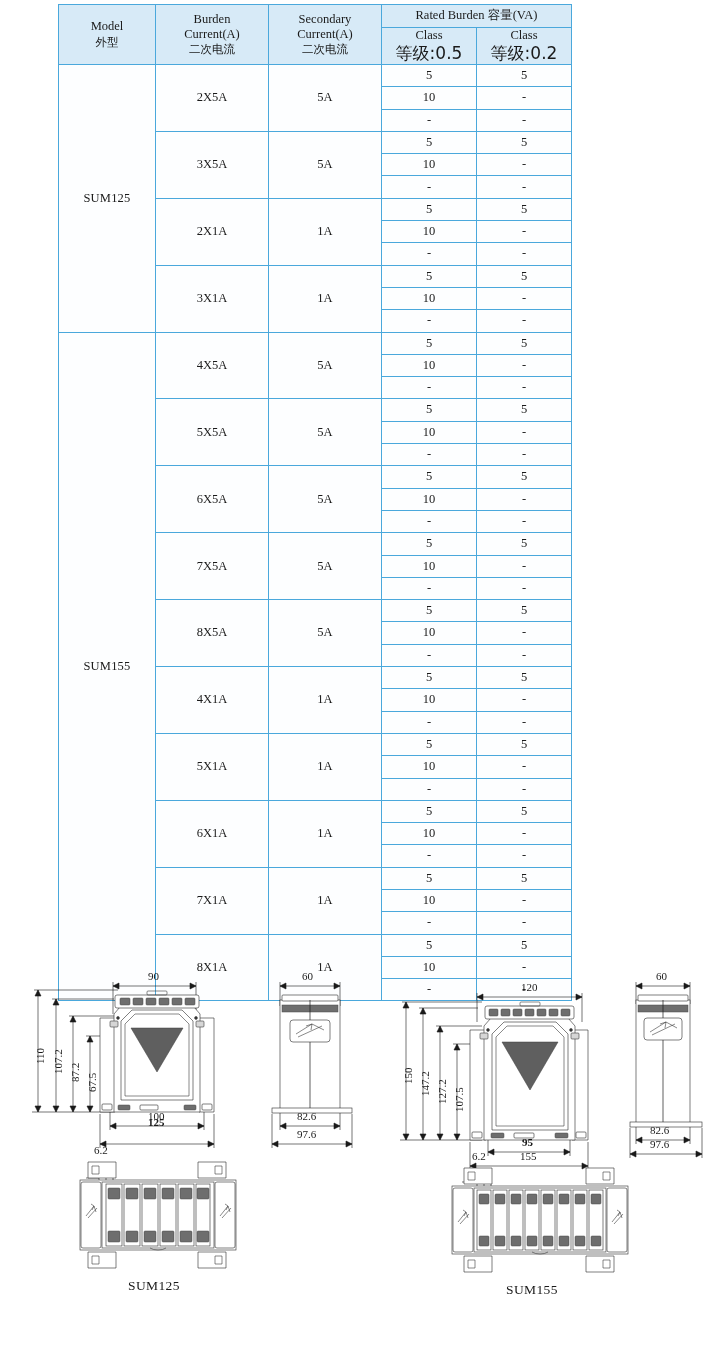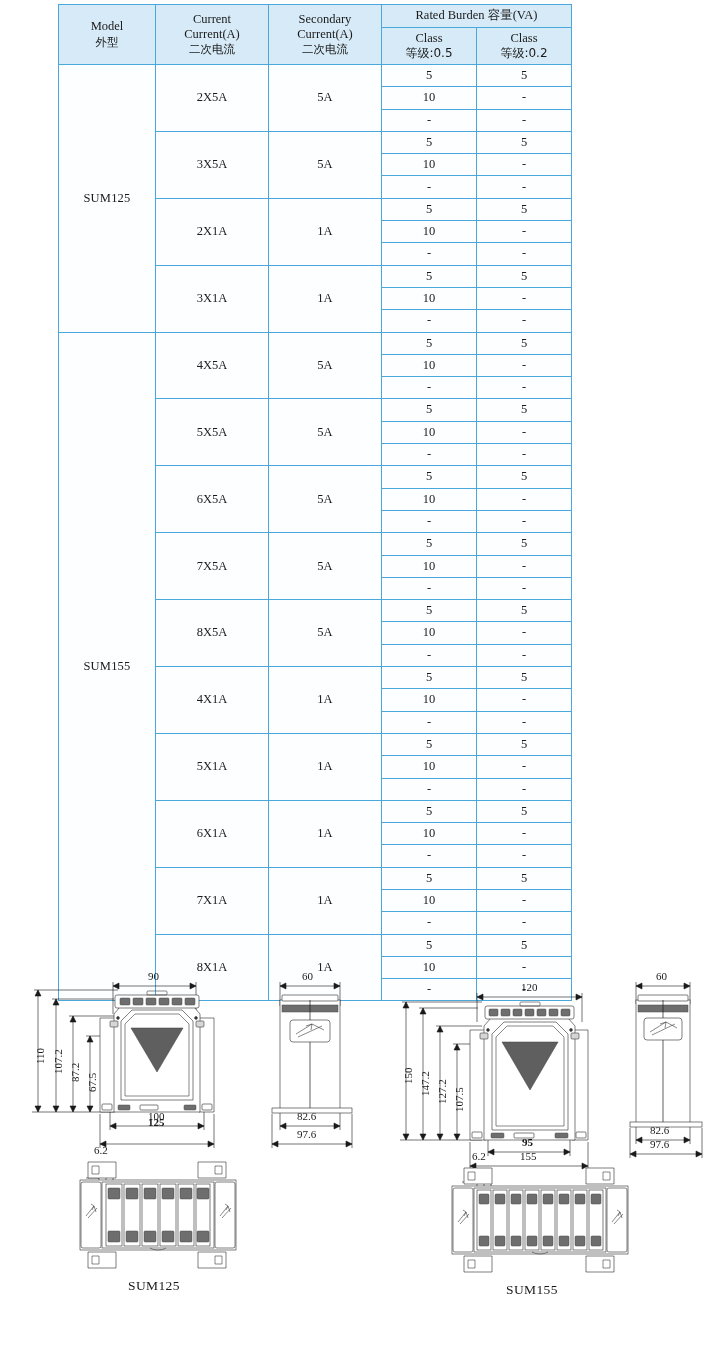--- a/index.html
+++ b/index.html
@@ -22,21 +22,21 @@
   #spec-table thead th{background:#d7eaf7;}
   #spec-table tbody td{background:#fdfeff;}
   .col-model{width:96px;}
   .col-prim{width:112px;}
   .col-sec{width:112px;}
   .col-cls{width:142px;}
   .hdr-top{height:22px;font-size:12px;}
   .hdr-sub{height:36px;font-size:12px;}
   .hdr-tall{height:58px;font-size:12px;}
   .cn{font-family:"DejaVu Sans","Liberation Sans",sans-serif;font-size:11.5px;}
-  .hdr-top .cn,.hdr-sub .cn{font-size:12px;}
+  .hdr-top .cn,.hdr-sub .cn{font-size:17px;}
   td.model-cell{font-size:13px;letter-spacing:.2px;}
   td.prim-cell,td.sec-cell{font-size:13px;}
   td.val-cell{height:21.3px;font-size:12.5px;}
   .nb{border-bottom:none !important;}
 
   
   #drawings{position:absolute;left:0;top:966px;width:720px;height:397px;}
   .dwg{position:absolute;}
   .dim-t{
     position:absolute;font-size:11px;
@@ -61,21 +61,21 @@
 <body>
 
 <table id="spec-table">
   <thead>
     <tr>
       <th class="col-model hdr-tall nb" rowspan="2">
         <span>Model</span><br>
         <span class="cn">外型</span>
       </th>
       <th class="col-prim hdr-tall" rowspan="2">
-        <span>Current</span><br>
+        <span>Burden</span><br>
         <span>Current(A)</span><br>
         <span class="cn">二次电流</span>
       </th>
       <th class="col-sec hdr-tall" rowspan="2">
         <span>Secondary</span><br>
         <span>Current(A)</span><br>
         <span class="cn">二次电流</span>
       </th>
       <th class="hdr-top" colspan="2">Rated Burden 容量(VA)</th>
     </tr>

